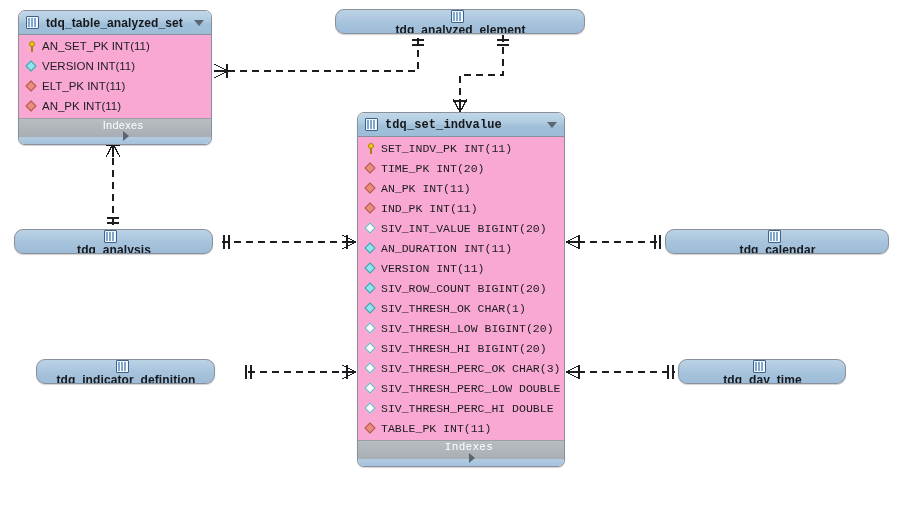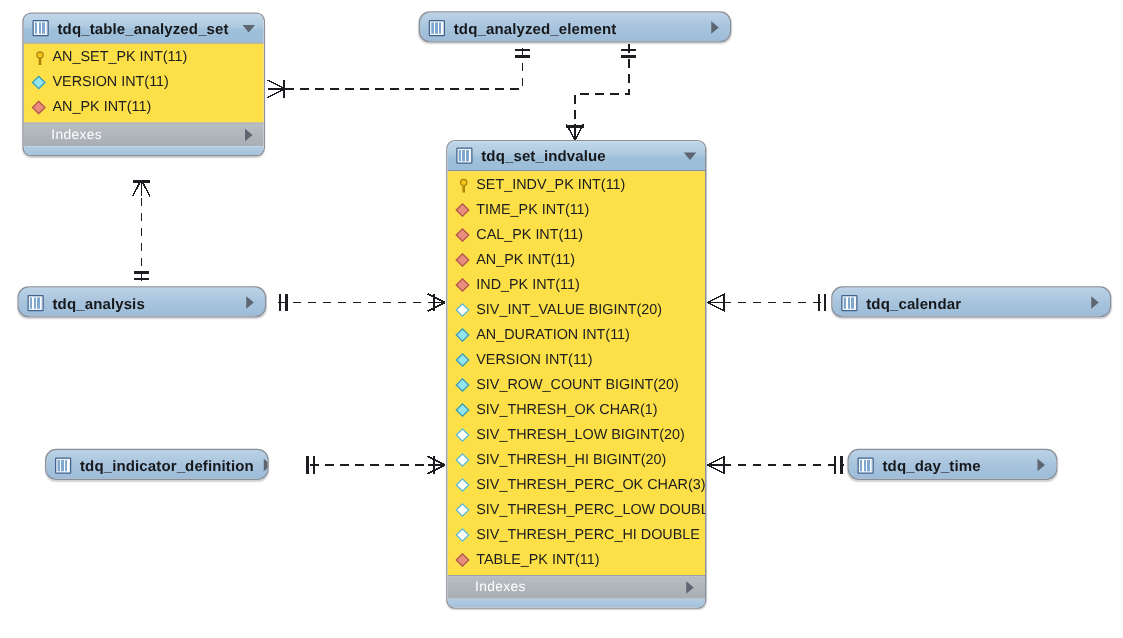--- a/index.html
+++ b/index.html
@@ -30,21 +30,21 @@
     background:linear-gradient(to bottom,#bcd3e6 0%,#a8c4dd 50%,#9dbcd8 100%);
   }
   .hdr{
     height:24px;
     display:flex;align-items:center;
     padding:0 6px 0 7px;
     background:linear-gradient(to bottom,#c2d7e9 0%,#aecae0 45%,#a0c0da 55%,#9cbdd8 100%);
     border-bottom:1px solid #8a9099;
     box-sizing:border-box;
   }
-  .tbl.collapsed .hdr{border-bottom:none;background:transparent;height:25px;}
+  .tbl.collapsed .hdr{border-bottom:none;background:transparent;height:25px;flex-direction:column;}
   .tbl-icon{
     width:13px;height:13px;flex:0 0 13px;margin-right:7px;
     background:#eef4fa;
     border:1px solid #3f628c;
     border-radius:1px;
     position:relative;
     box-sizing:border-box;
   }
   .tbl-icon::before{
     content:"";position:absolute;left:1px;top:1px;right:1px;bottom:1px;
@@ -66,21 +66,21 @@
   .tri.down::after{
     content:"";position:absolute;left:0;top:3px;
     border-left:5px solid transparent;border-right:5px solid transparent;
     border-top:6px solid #5c6570;
   }
   .tri.right::after{
     content:"";position:absolute;left:2px;top:0;
     border-top:5px solid transparent;border-bottom:5px solid transparent;
     border-left:6px solid #5c6570;
   }
-  .cols{background:#fde047;padding:1px 0 2px 0;}
+  .cols{background:#f9a8d4;padding:1px 0 2px 0;}
   .col{
     height:20px;display:flex;align-items:center;
     padding-left:6px;font-size:11.5px;color:#1b1d20;white-space:nowrap;
   }
   .gl{flex:0 0 13px;width:13px;height:13px;margin-right:4px;position:relative;}
   
   .gl.key::before{
     content:"";position:absolute;left:4px;top:1px;width:6px;height:6px;
     border-radius:50%;background:#f5c518;border:1px solid #a8820a;box-sizing:border-box;
   }
@@ -96,20 +96,21 @@
   }
   .gl.dia.red::before{background:#e98d7e;border-color:#b0574a;}
   .gl.dia.cyan::before{background:#92e4ef;border-color:#3d9aa6;}
   .gl.dia.hollow::before{background:#ffffff;border-color:#56b6c2;}
   .idx{
     height:19px;display:flex;align-items:center;padding:0 6px 0 22px;
     background:linear-gradient(to bottom,#b8bdc2 0%,#a9aeb4 100%);
     border-top:1px solid #9aa0a6;
     font-size:11px;color:#ffffff;font-weight:normal;
     box-sizing:border-box;
+    flex-direction:column;
   }
   .idx .lbl{flex:1 1 auto;letter-spacing:0.3px;}
   .idx .tri.right::after{border-left-color:#5c6570;}
   .foot{
     height:7px;
     background:linear-gradient(to bottom,#b2cce2 0%,#a4c2dc 100%);
   }
 </style>
 </head>
 <body>
@@ -198,56 +199,56 @@
       <div class="col">
         <span class="gl key"></span>
         <span>AN_SET_PK INT(11)</span>
       </div>
       <div class="col">
         <span class="gl dia cyan"></span>
         <span>VERSION INT(11)</span>
       </div>
       <div class="col">
         <span class="gl dia red"></span>
+        <span>ELT_PK INT(11)</span>
+      </div>
+      <div class="col">
+        <span class="gl dia red"></span>
         <span>AN_PK INT(11)</span>
       </div>
     </div>
     <div class="idx">
       <span class="lbl">Indexes</span>
       <span class="tri right"></span>
     </div>
     <div class="foot"></div>
   </div>
 
   <div class="tbl collapsed" style="left:335px;top:9px;width:250px;height:25px;">
     <div class="hdr">
       <span class="tbl-icon"></span>
       <span class="tbl-title">tdq_analyzed_element</span>
       <span class="tri right"></span>
     </div>
   </div>
 
-  <div class="tbl" style="left:357px;top:112px;width:208px;">
+  <div class="tbl" style="left:357px;top:112px;width:208px;font-family:Liberation Mono, monospace;">
     <div class="hdr">
       <span class="tbl-icon"></span>
       <span class="tbl-title">tdq_set_indvalue</span>
       <span class="tri down"></span>
     </div>
     <div class="cols">
       <div class="col">
         <span class="gl key"></span>
         <span>SET_INDV_PK INT(11)</span>
       </div>
       <div class="col">
         <span class="gl dia red"></span>
-        <span>TIME_PK INT(11)</span>
-      </div>
-      <div class="col">
-        <span class="gl dia red"></span>
-        <span>CAL_PK INT(11)</span>
+        <span>TIME_PK INT(20)</span>
       </div>
       <div class="col">
         <span class="gl dia red"></span>
         <span>AN_PK INT(11)</span>
       </div>
       <div class="col">
         <span class="gl dia red"></span>
         <span>IND_PK INT(11)</span>
       </div>
       <div class="col">

